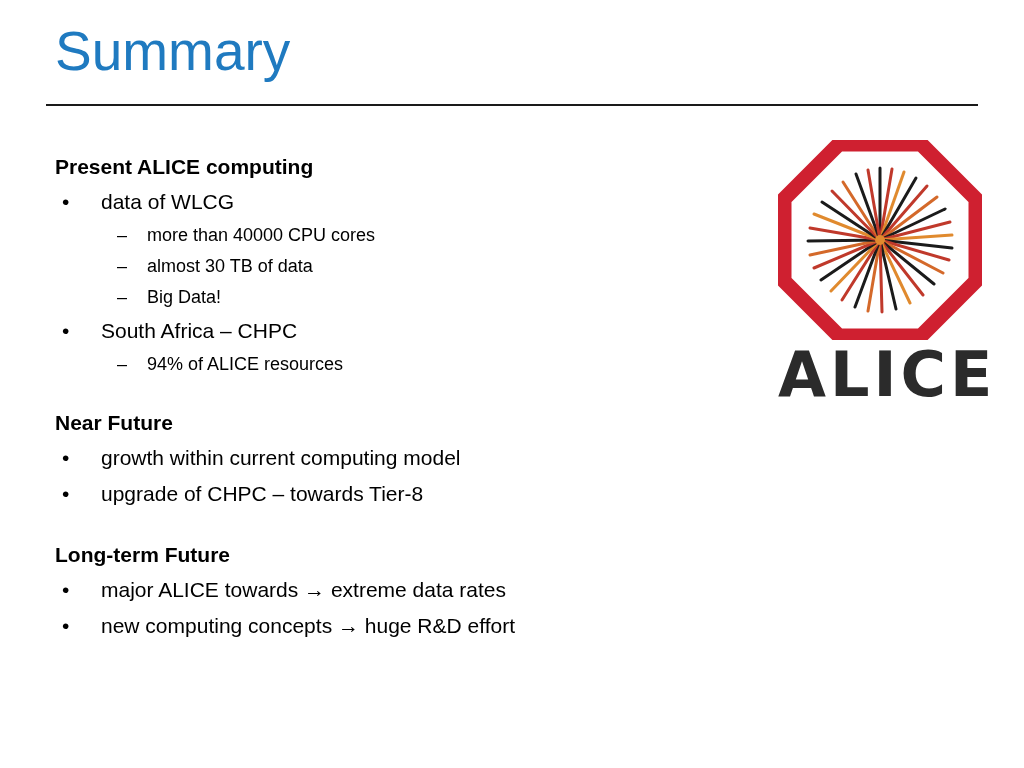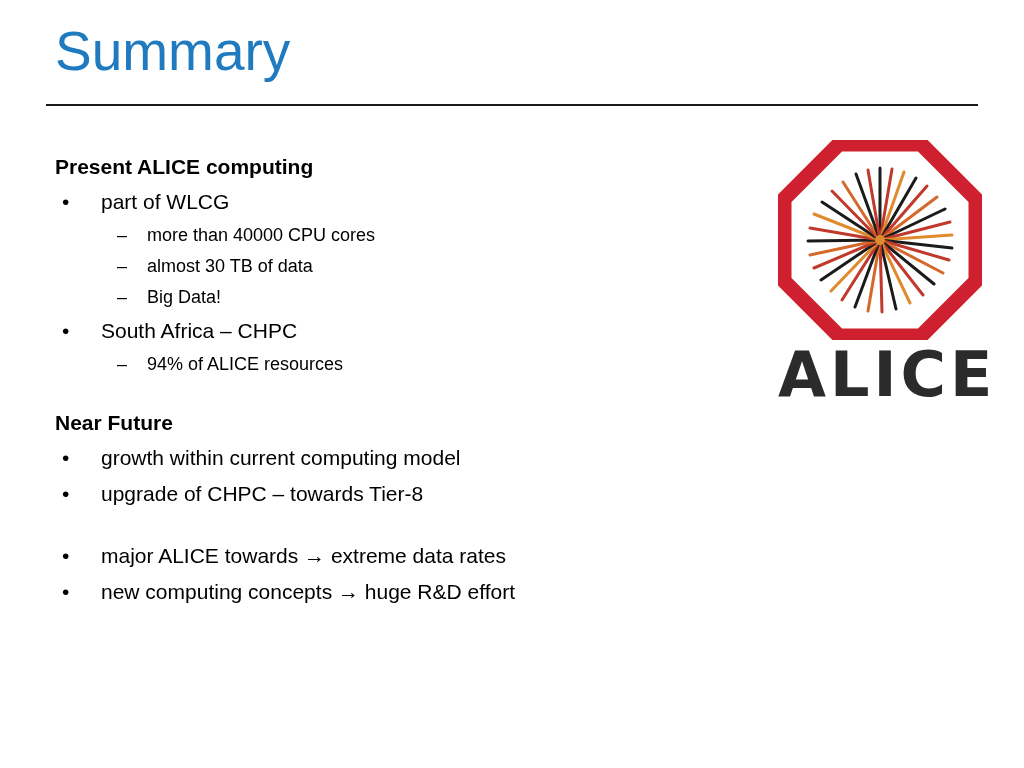--- a/index.html
+++ b/index.html
@@ -121,21 +121,21 @@
 
   <div class="slide-title">Summary</div>
   <div class="title-rule"></div>
 
   <div class="body-area">
 
     <div class="block">
       <div class="heading">Present ALICE computing</div>
       <div class="lvl1">
         <span class="bullet">•</span>
-        <span>part of WLCG</span>
+        <span>data of WLCG</span>
       </div>
       <div class="lvl2">
         <span class="dash">–</span>
         <span>more than 40000 CPU cores</span>
       </div>
       <div class="lvl2">
         <span class="dash">–</span>
         <span>almost 30 TB of data</span>
       </div>
       <div class="lvl2">
@@ -162,20 +162,21 @@
       </div>
       <div class="lvl1">
         <span class="bullet">•</span>
         <span>upgrade of CHPC – towards Tier-8</span>
       </div>
     </div>
 
     <div class="spacer"></div>
 
     <div class="block">
+      <div class="heading">Long-term Future</div>
       <div class="lvl1">
         <span class="bullet">•</span>
         <span>major ALICE towards → extreme data rates</span>
       </div>
       <div class="lvl1">
         <span class="bullet">•</span>
         <span>new computing concepts → huge R&amp;D effort</span>
       </div>
     </div>
 

